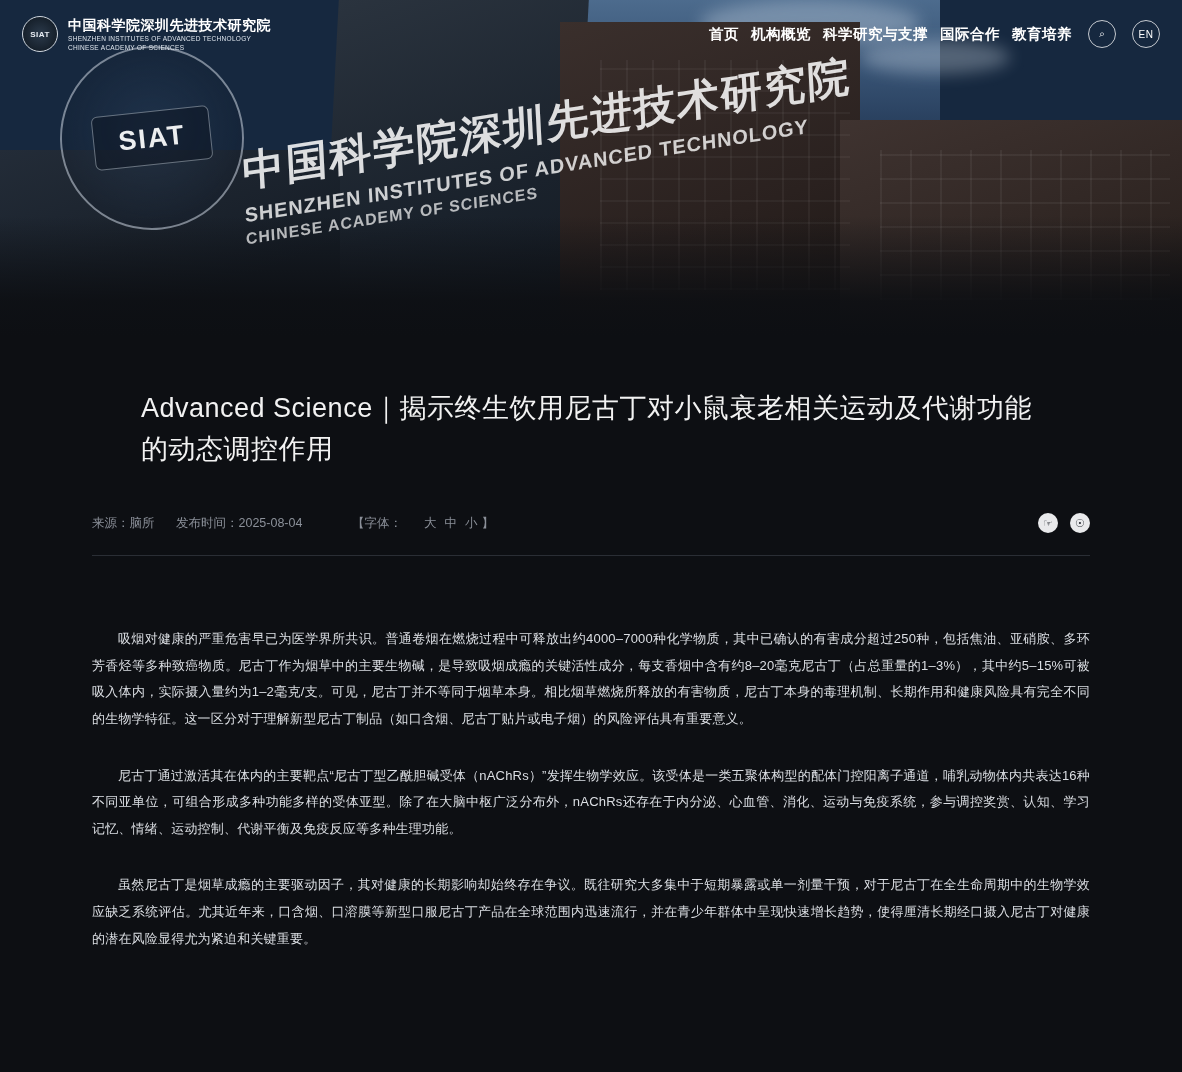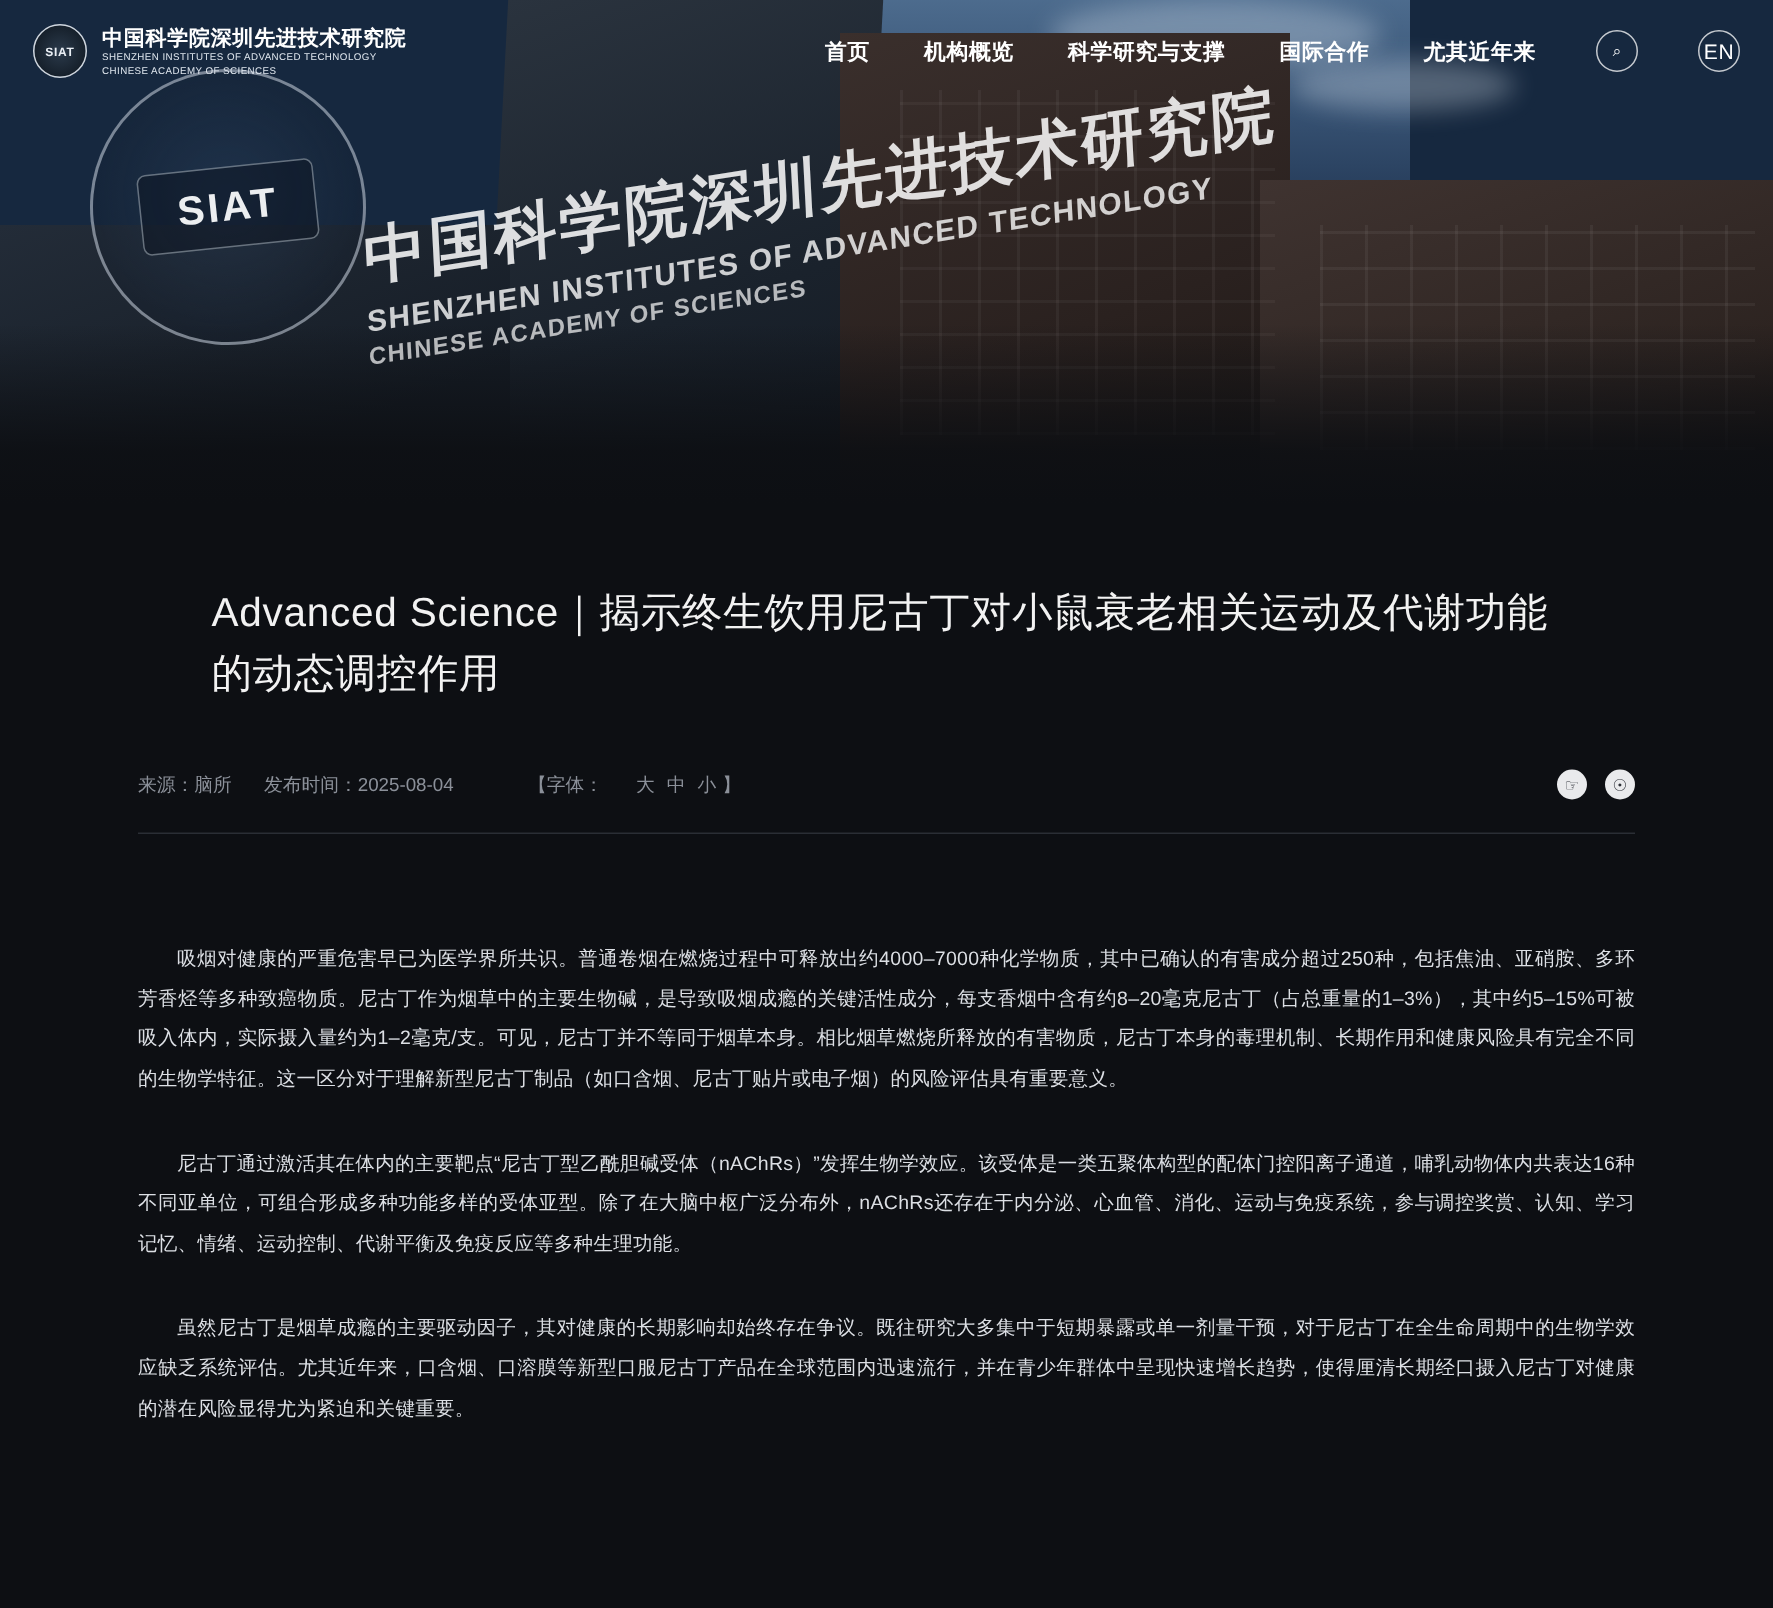--- a/index.html
+++ b/index.html
@@ -83,32 +83,32 @@
     border: 1px solid #cfd6de;
     background: radial-gradient(circle at 50% 50%, #2b3a4b 0%, #16202b 70%);
     display: flex; align-items: center; justify-content: center;
     font-size: 8px; letter-spacing: .5px; color: #e9eef4; font-weight: bold;
   }
   .brand-text { line-height: 1.15; }
   .brand-cn { font-size: 14px; font-weight: bold; color: #ffffff; letter-spacing: .5px; }
   .brand-en1 { font-size: 6.5px; color: #dfe6ee; letter-spacing: .3px; margin-top: 2px; }
   .brand-en2 { font-size: 6.5px; color: #dfe6ee; letter-spacing: .3px; margin-top: 1px; }
 
-  .nav { margin-left: auto; display: flex; align-items: center; gap: 36px; }
+  .nav { margin-left: auto; display: flex; align-items: center; gap: 12px; }
   .nav a {
     color: #ffffff; font-size: 14.5px; text-decoration: none; font-weight: bold;
     letter-spacing: .5px; white-space: nowrap;
   }
   .round-btn {
     width: 26px; height: 26px; border-radius: 50%;
     border: 1px solid rgba(255,255,255,0.75);
     display: flex; align-items: center; justify-content: center;
     color: #fff; font-size: 10px; margin-left: 4px;
   }
-  .round-btn.en { font-size: 14px; letter-spacing: .5px; }
+  .round-btn.en { font-size: 10px; letter-spacing: .5px; }
 
   
   .wm {
     position: absolute; left: 60px; top: 46px; z-index: 3; opacity: .92;
   }
   .wm-seal {
     position: absolute; left: 0; top: 0;
     width: 180px; height: 180px; border-radius: 50%;
     border: 2px solid rgba(220,230,240,0.55);
     background: radial-gradient(circle at 50% 45%, rgba(40,60,85,0.55) 0%, rgba(20,30,45,0.35) 70%);
@@ -217,21 +217,21 @@
         <div class="brand-cn">中国科学院深圳先进技术研究院</div>
         <div class="brand-en1">SHENZHEN INSTITUTES OF ADVANCED TECHNOLOGY</div>
         <div class="brand-en2">CHINESE ACADEMY OF SCIENCES</div>
       </div>
     </div>
     <div class="nav">
       <a href="#">首页</a>
       <a href="#">机构概览</a>
       <a href="#">科学研究与支撑</a>
       <a href="#">国际合作</a>
-      <a href="#">尤其近年来</a>
+      <a href="#">教育培养</a>
       <div class="round-btn">⌕</div>
       <div class="round-btn en">EN</div>
     </div>
   </div>
 
 </div>
 
 <div class="article">
   <h1 class="art-title">Advanced Science｜揭示终生饮用尼古丁对小鼠衰老相关运动及代谢功能的动态调控作用</h1>
 

